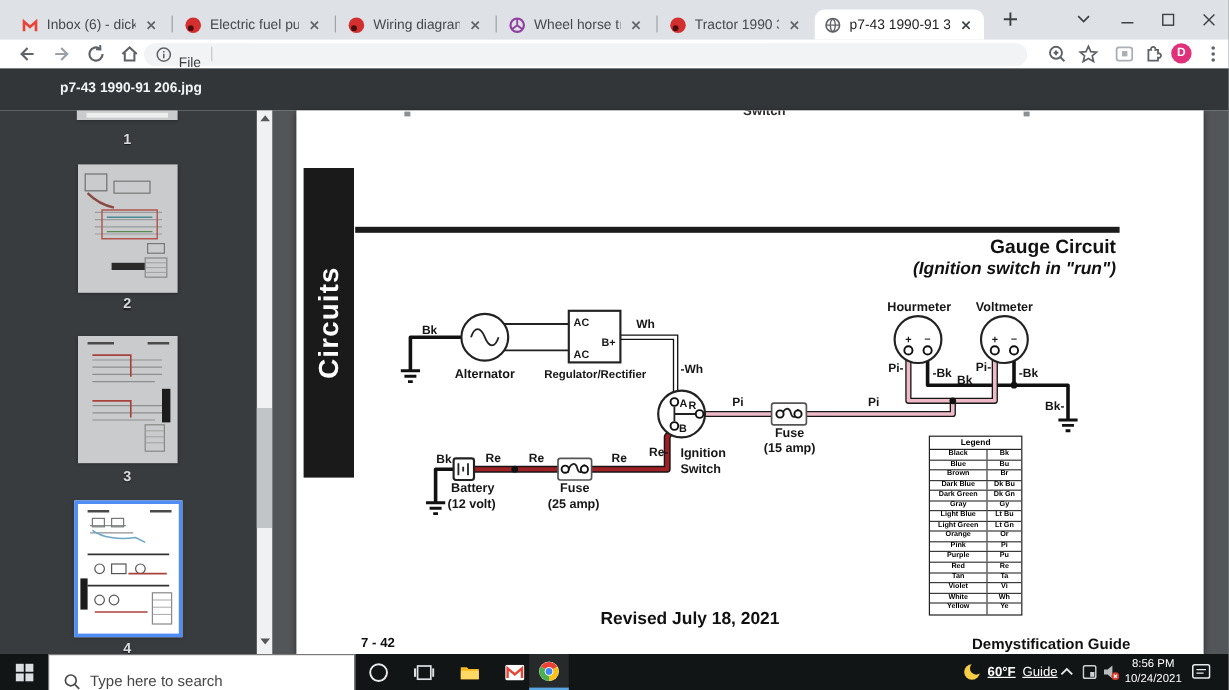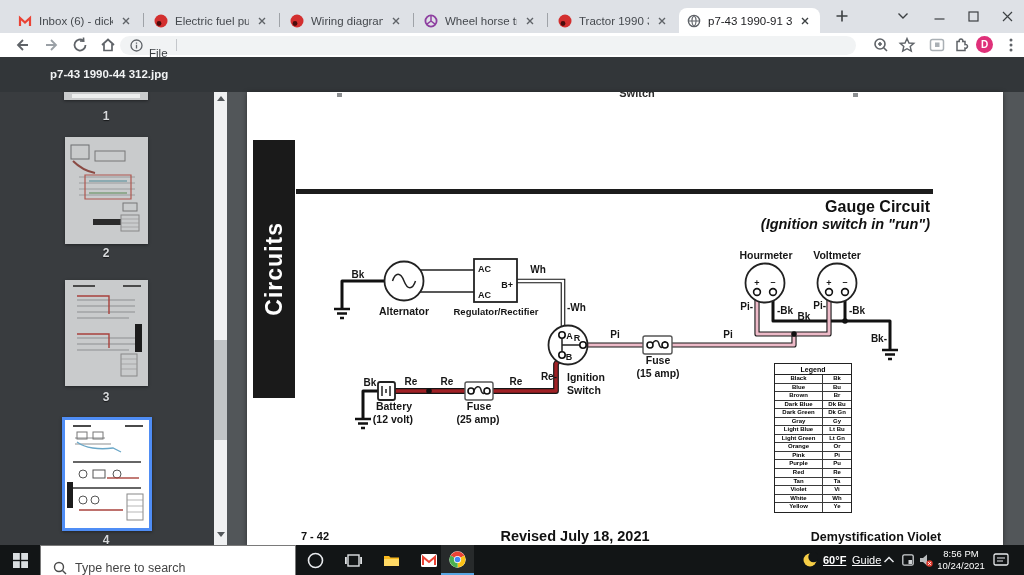--- a/index.html
+++ b/index.html
@@ -295,21 +295,21 @@
         </svg>
       </span>
   </div>
 
   <div class="pdfbar">
     <span class="navic" style="left:20px;top:68px">
       <svg width="16" height="14">
           <path d="M1,2 H15 M1,7 H15 M1,12 H15" stroke="#e8eaed" stroke-width="1.8"></path>
         </svg>
       </span>
-    <span class="pdftitle">p7-43 1990-44 312.jpg</span>
+    <span class="pdftitle">p7-43 1990-91 206.jpg</span>
 
     <span class="darkbox" style="left:403px;width:19px">4</span>
     <span class="pdftext" style="left:427px">/</span>
     <span class="pdftext" style="left:436px">5</span>
     <span class="vdiv" style="left:456px"></span>
     <span class="navic" style="left:466px;top:68px">
       <svg width="14" height="15">
           <path d="M1,7.5 H13" stroke="#e8eaed" stroke-width="1.8"></path>
         </svg>
       </span>
@@ -625,22 +625,22 @@
             <span class="lc1">White</span>
             <span class="lc2">Wh</span>
           </div>
         <div class="lrow">
             <span class="lc1">Yellow</span>
             <span class="lc2">Ye</span>
           </div>
       </div>
 
       <div class="foot" style="left:38px;top:438px;width:60px;font-size:11px">7 - 42</div>
-      <div class="foot" style="left:228px;top:436px;width:200px;font-size:14.5px">Revised July 18, 2021</div>
-      <div class="foot" style="left:529px;top:438px;width:200px;font-size:12.5px">Demystification Violet</div>
+      <div class="foot" style="left:228px;top:416px;width:200px;font-size:14.5px">Revised July 18, 2021</div>
+      <div class="foot" style="left:529px;top:438px;width:200px;font-size:12.5px">Demystification Guide</div>
     </div>
 
     <div class="mscroll">
       <div class="cap" style="top:0">
           <div class="tri-up" style="border-bottom-color:#3c4043"></div>
         </div>
       <div class="msthumb"></div>
       <div class="cap" style="bottom:0">
           <div class="tri-dn" style="border-top-color:#3c4043"></div>
         </div>

